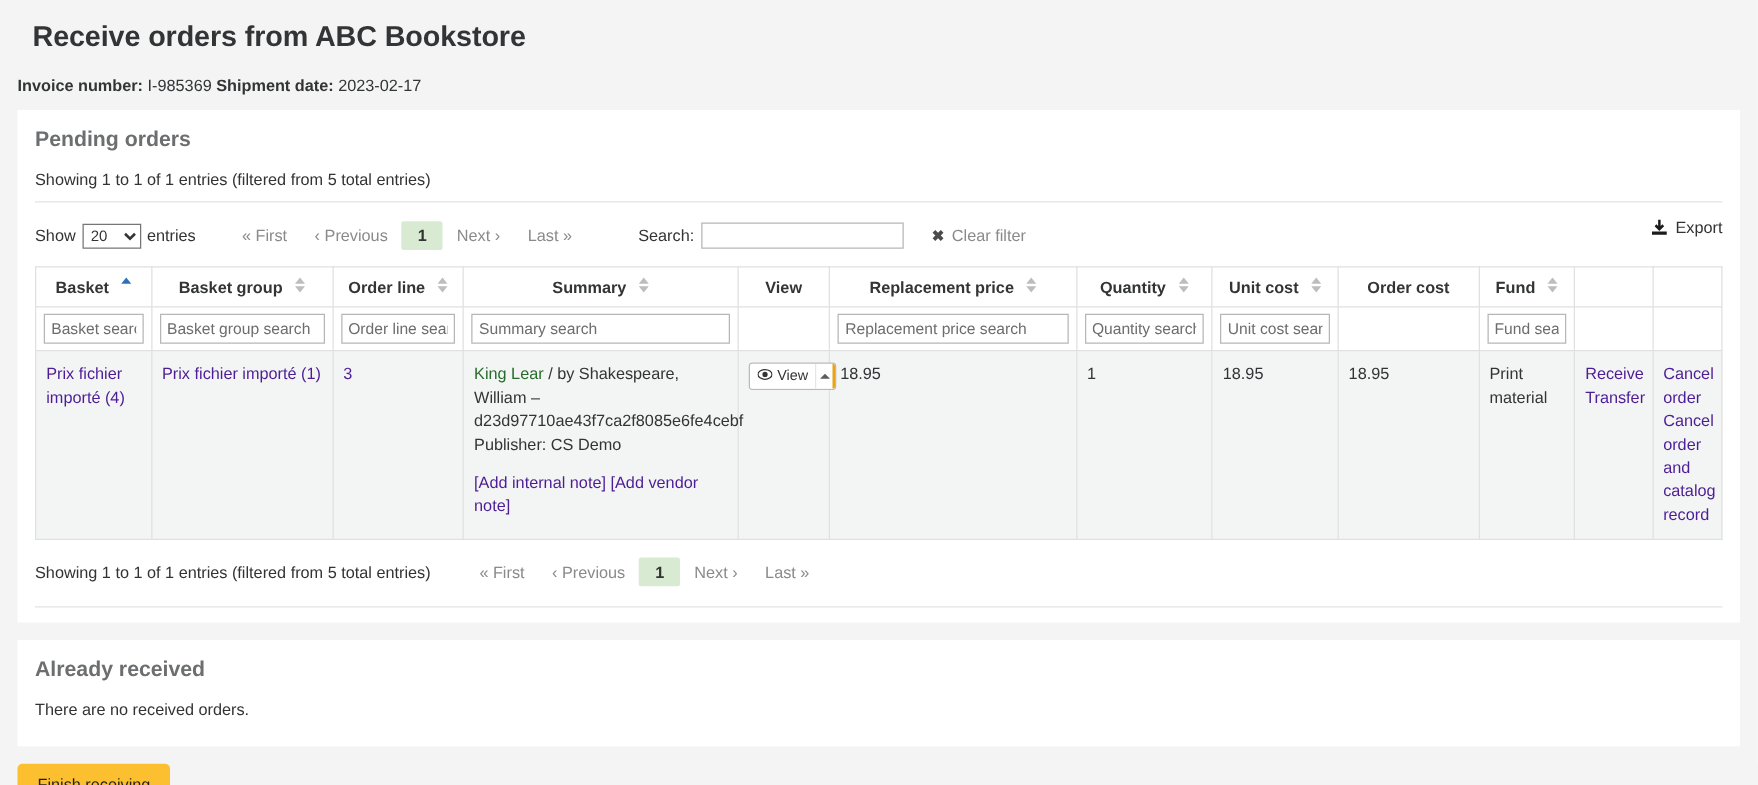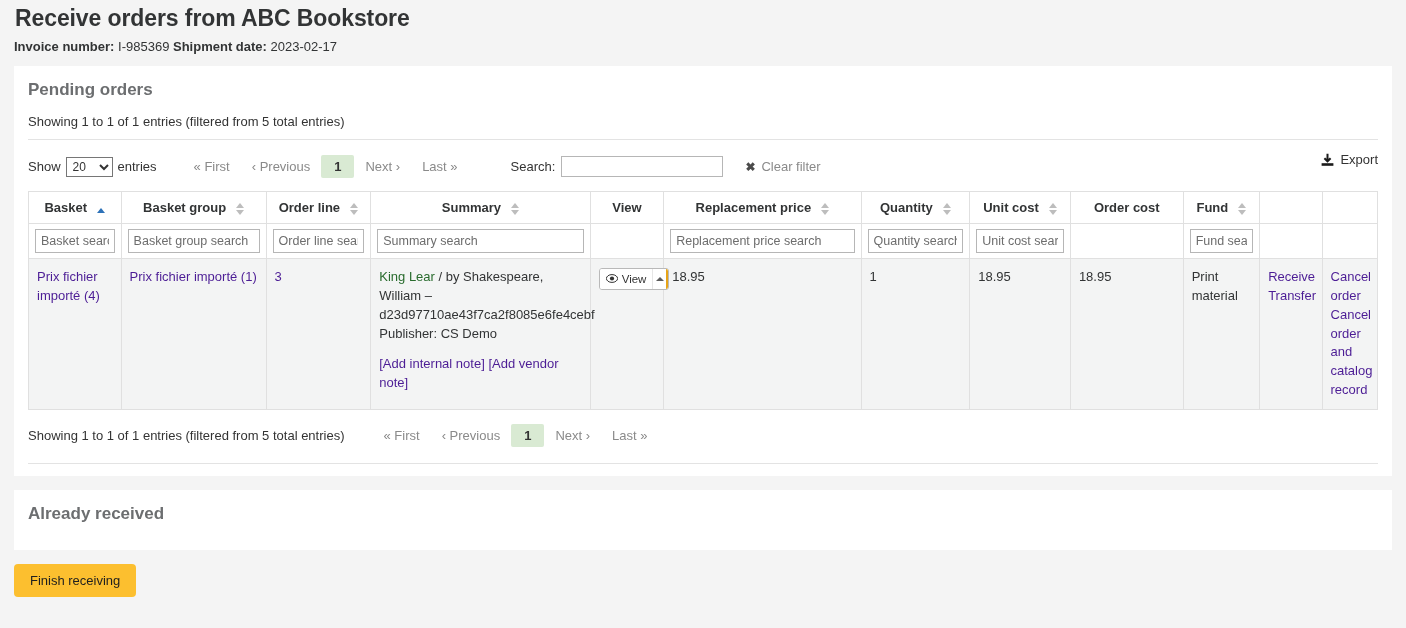--- a/index.html
+++ b/index.html
@@ -10,21 +10,21 @@
     font-family: "Liberation Sans", sans-serif;
     font-size: 13px;
     color: #333;
     overflow: hidden;
   }
   a { color: #4c1d95; text-decoration: none; }
 
   
   .page-head { padding: 0 14px; }
   .page-title {
-    margin: 1px;
+    margin: 12px;
     padding: 4px 0 6px 0;
     font-size: 23px;
     font-weight: bold;
     color: #323435;
     letter-spacing: -0.1px;
   }
   .invoice-line {
     font-size: 13px;
     color: #323435;
     padding-bottom: 12px;
@@ -120,21 +120,21 @@
   }
   table.dt thead th {
     background: #fff;
     color: #323435;
     font-weight: bold;
     text-align: center;
     padding: 8px 6px;
     vertical-align: middle;
     white-space: nowrap;
   }
-  .th-inner { display: inline-flex; align-items: flex-end; gap: 10px; }
+  .th-inner { display: inline-flex; align-items: flex-start; gap: 10px; }
   .sort-ico { display: inline-block; width: 8px; line-height: 0; }
   .sort-ico .up, .sort-ico .dn {
     display: block; width: 0; height: 0;
     border-left: 4px solid transparent;
     border-right: 4px solid transparent;
   }
   .sort-ico .up { border-bottom: 5px solid #bdbdbd; margin-bottom: 2px; }
   .sort-ico .dn { border-top: 5px solid #bdbdbd; }
   .sort-ico.asc .up { border-bottom-color: #2d72b8; }
 
@@ -437,17 +437,18 @@
       <span class="pg cur">1</span>
       <span class="pg"><span>Next</span>&nbsp;›</span>
       <span class="pg"><span>Last</span>&nbsp;»</span>
     </div>
   </div>
   <div class="card-rule"></div>
 </div>
 
 <div class="card">
   <h2 class="card-title">Already received</h2>
+  <div class="info-line">There are no received orders.</div>
 </div>
 
 <div class="finish-bar">
   <button class="btn-finish">Finish receiving</button>
 </div>
 
 </body></html>

